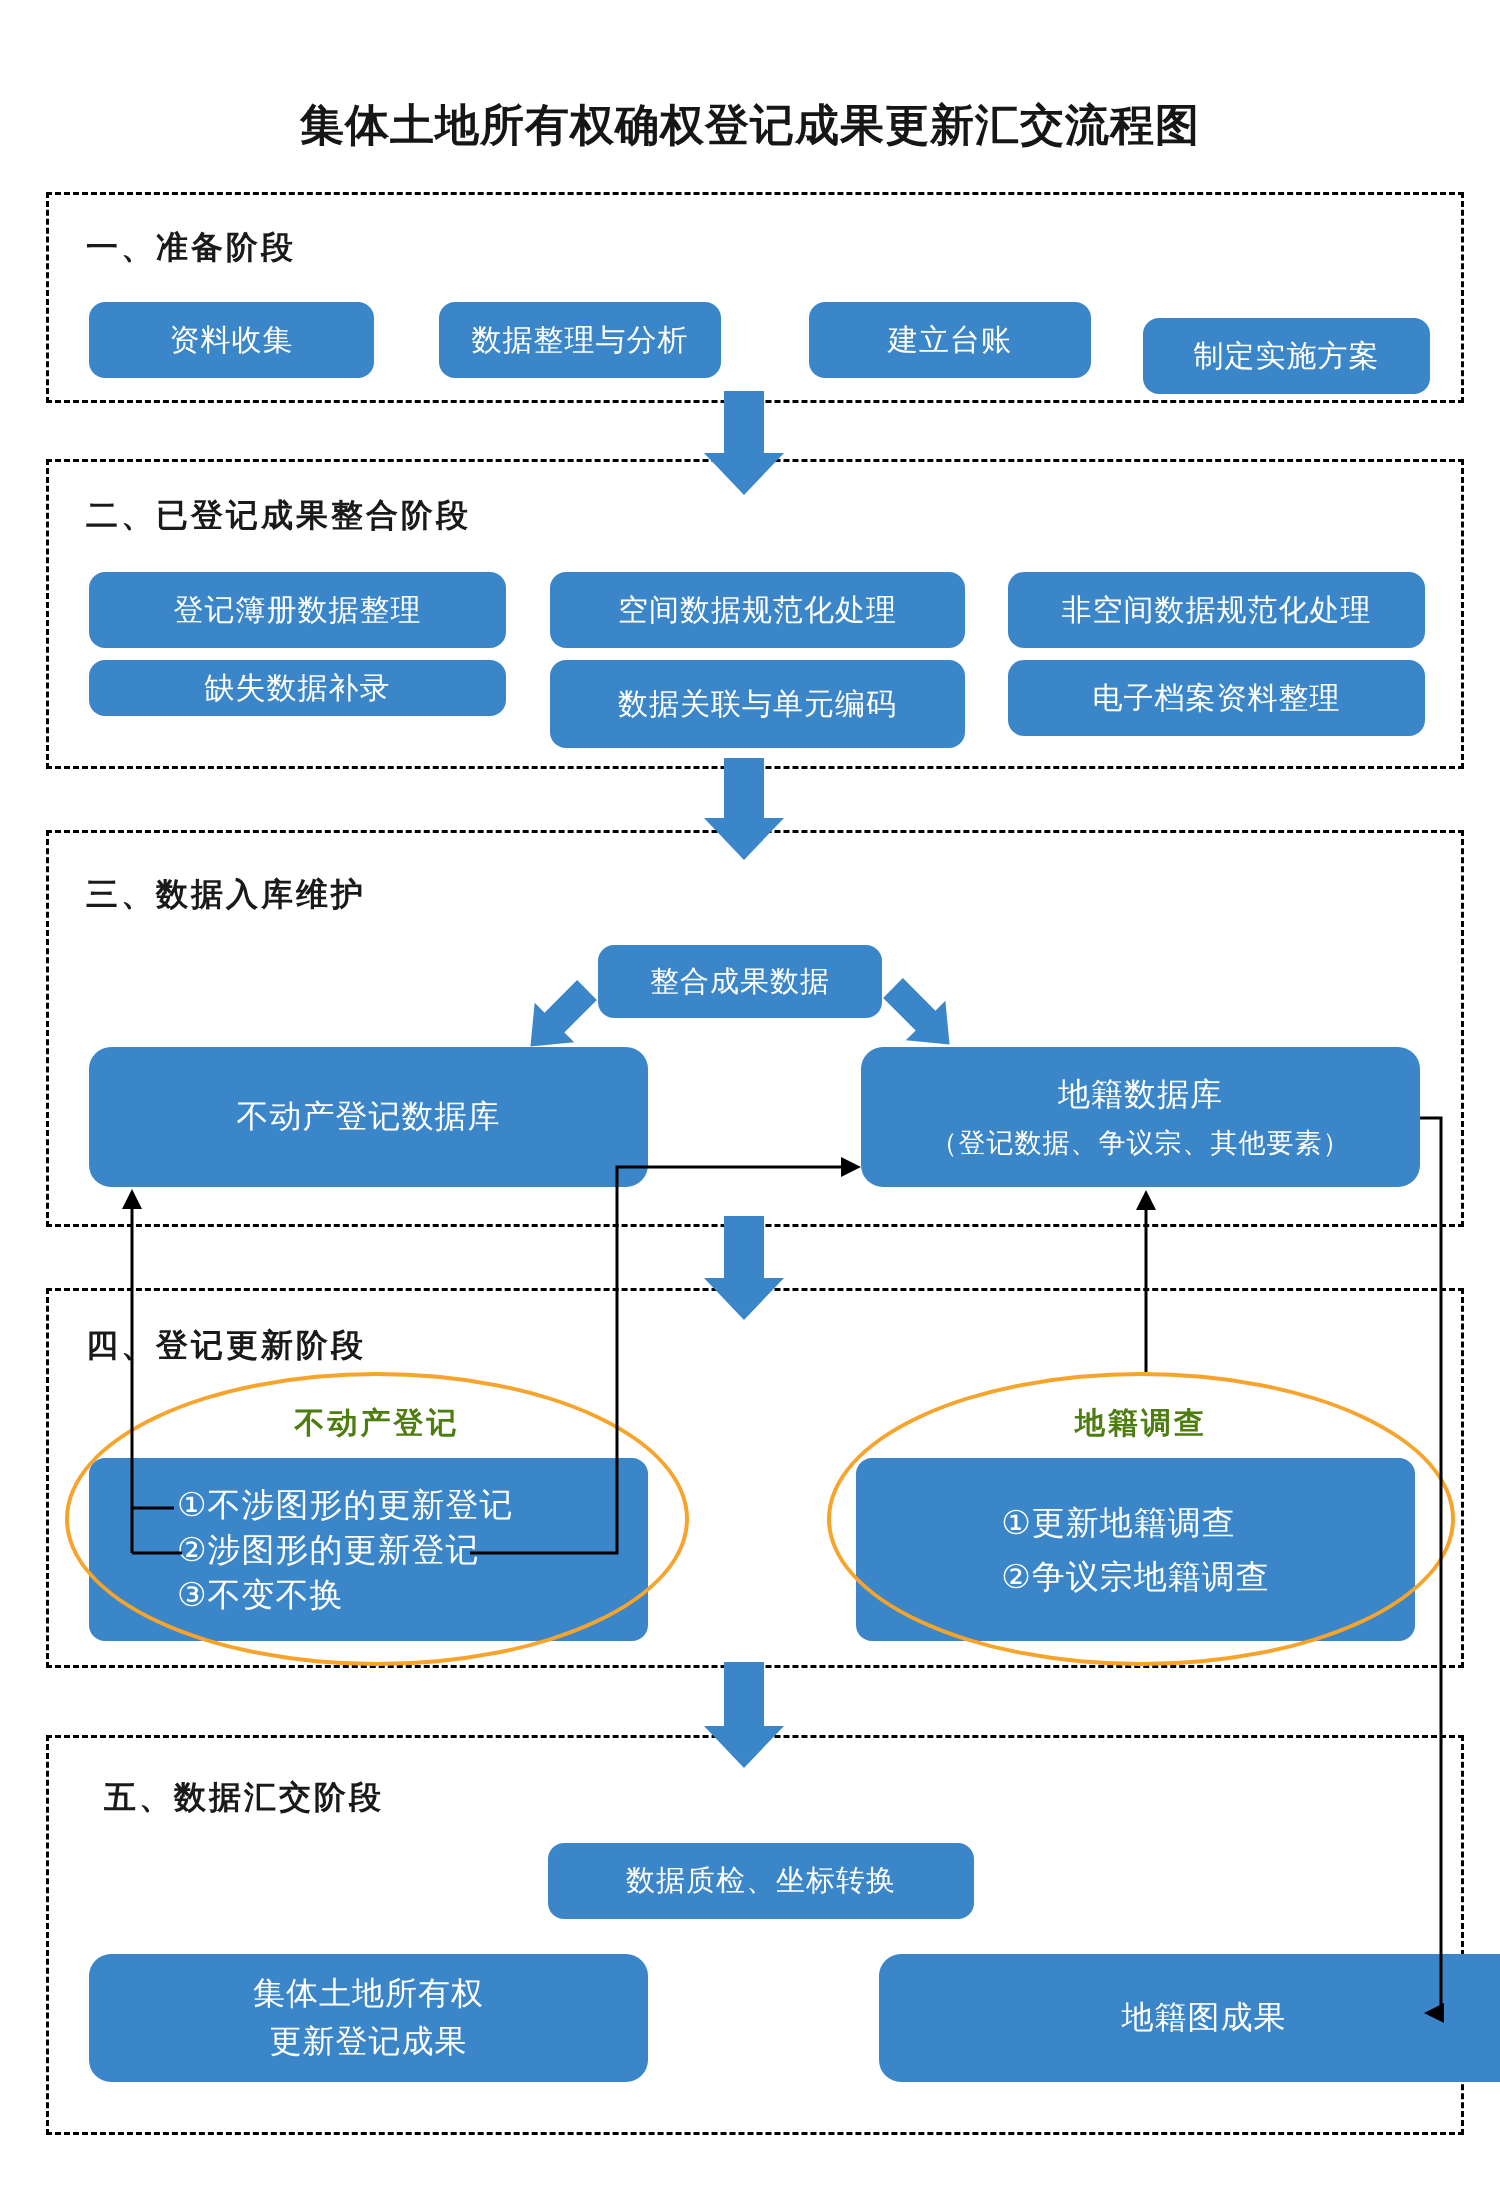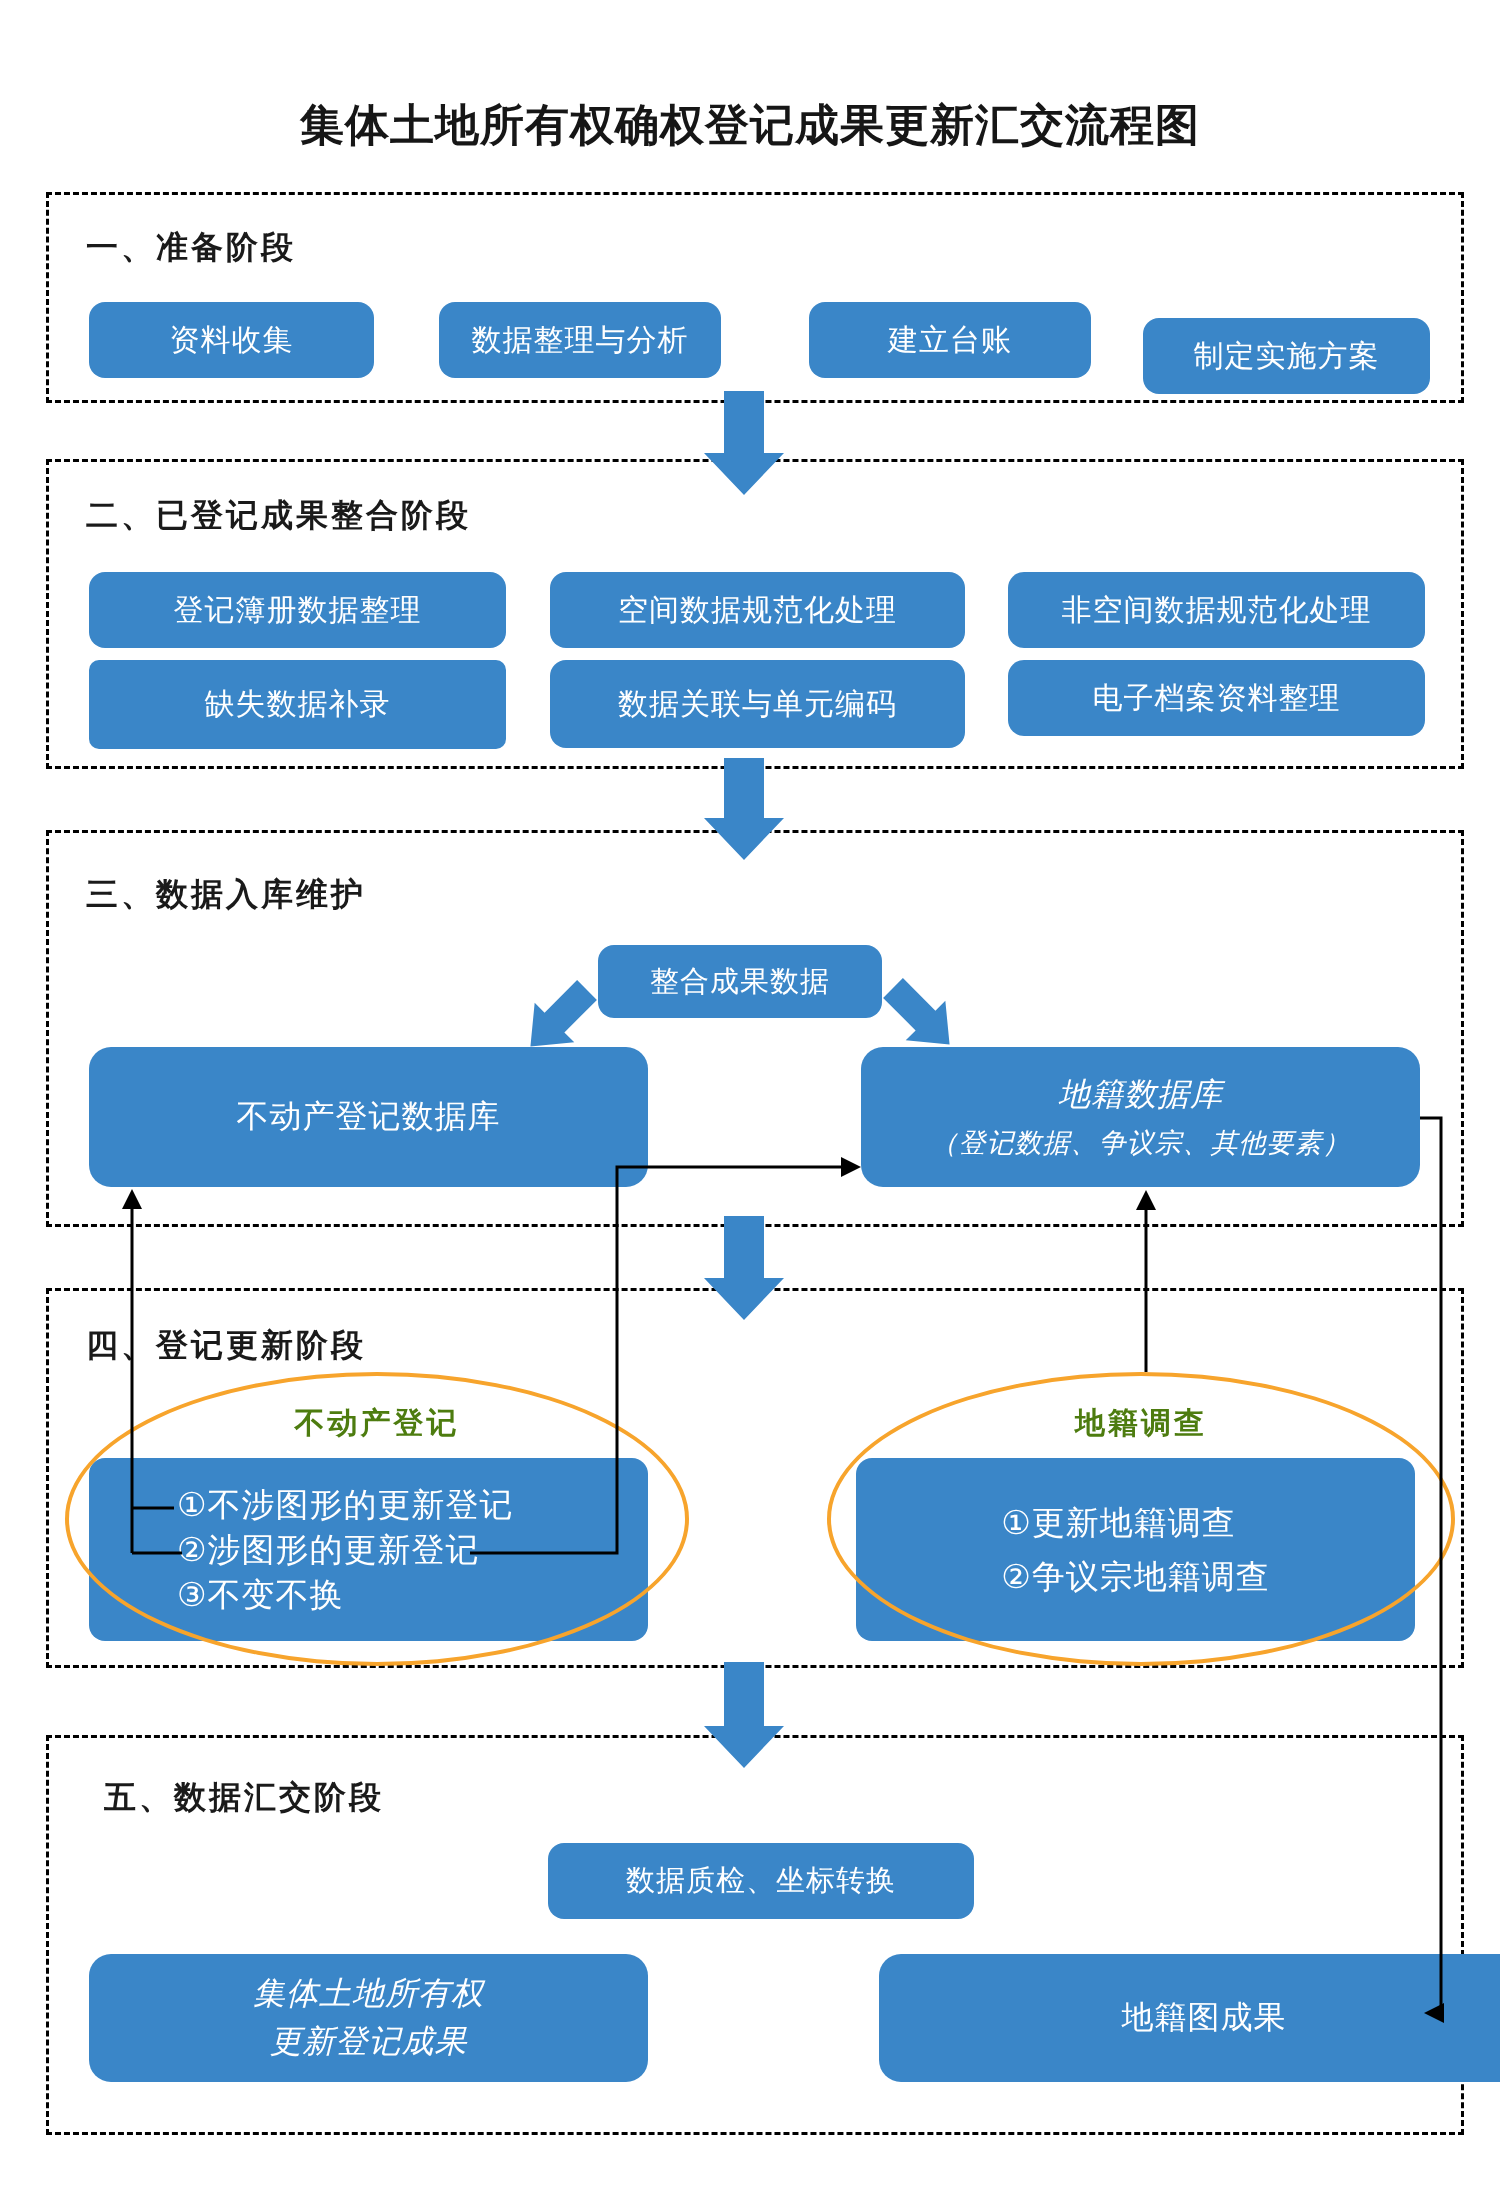--- a/index.html
+++ b/index.html
@@ -16,21 +16,21 @@
     position:absolute; font-size:32px; font-weight:700; color:#1a1a1a;
     letter-spacing:3px; white-space:nowrap;
   }
   .node {
     position:absolute; background:#3a86c8; color:#ffffff; border-radius:16px;
     display:flex; align-items:center; justify-content:center; text-align:center;
     font-size:30px; letter-spacing:1px; white-space:nowrap; box-sizing:border-box; z-index:2;
   }
   .node.big { border-radius:22px; font-size:32px; }
   .node .sub { font-size:27px; }
-  .node .stack { display:flex; flex-direction:column; gap:8px;font-style:italic; }
+  .node .stack { display:flex; flex-direction:column; gap:8px; }
   .items { display:flex; flex-direction:column; align-items:flex-start; text-align:left; }
   .items div { line-height:45px; }
   .s4-items { font-size:33px; }
   .ellipse {
     position:absolute; border:4px solid #f7a42c; border-radius:50%;
     background:transparent; box-sizing:border-box; z-index:3;
   }
   .ellipse-title {
     position:absolute; transform:translateX(-50%); font-size:30px; font-weight:700;
     color:#4d7c0f; letter-spacing:3px; white-space:nowrap; z-index:3;
@@ -49,21 +49,21 @@
   <div class="node" style="left:89px;  top:302px; width:285px; height:76px;">资料收集</div>
   <div class="node" style="left:439px; top:302px; width:282px; height:76px;">数据整理与分析</div>
   <div class="node" style="left:793px; top:302px; width:282px; height:76px;margin-left:16px;">建立台账</div>
   <div class="node" style="left:1143px;top:302px; width:287px; height:76px;margin-top:16px;">制定实施方案</div>
 
   <div class="sec" style="left:46px; top:459px; width:1418px; height:310px;"></div>
   <div class="sec-label" style="left:86px; top:494px;">二、已登记成果整合阶段</div>
   <div class="node" style="left:89px;  top:572px; width:417px; height:76px;">登记簿册数据整理</div>
   <div class="node" style="left:550px; top:572px; width:415px; height:76px;">空间数据规范化处理</div>
   <div class="node" style="left:1008px;top:572px; width:417px; height:76px;">非空间数据规范化处理</div>
-  <div class="node" style="left:89px;  top:660px; width:417px; height:89px;border-radius:10px;">缺失数据补录</div>
+  <div class="node" style="left:89px;  top:660px; width:417px; height:56px;">缺失数据补录</div>
   <div class="node" style="left:550px; top:660px; width:415px; height:88px;">数据关联与单元编码</div>
   <div class="node" style="left:1008px;top:660px; width:417px; height:76px;">电子档案资料整理</div>
 
   <div class="sec" style="left:46px; top:830px; width:1418px; height:397px;"></div>
   <div class="sec-label" style="left:86px; top:873px;">三、数据入库维护</div>
   <div class="node" style="left:598px; top:945px; width:284px; height:73px; font-size:29px;">整合成果数据</div>
   <div class="node big" style="left:89px; top:1047px; width:559px; height:140px;">不动产登记数据库</div>
   <div class="node big" style="left:861px; top:1047px; width:559px; height:140px;">
     <div class="stack">
       <div>地籍数据库</div>

